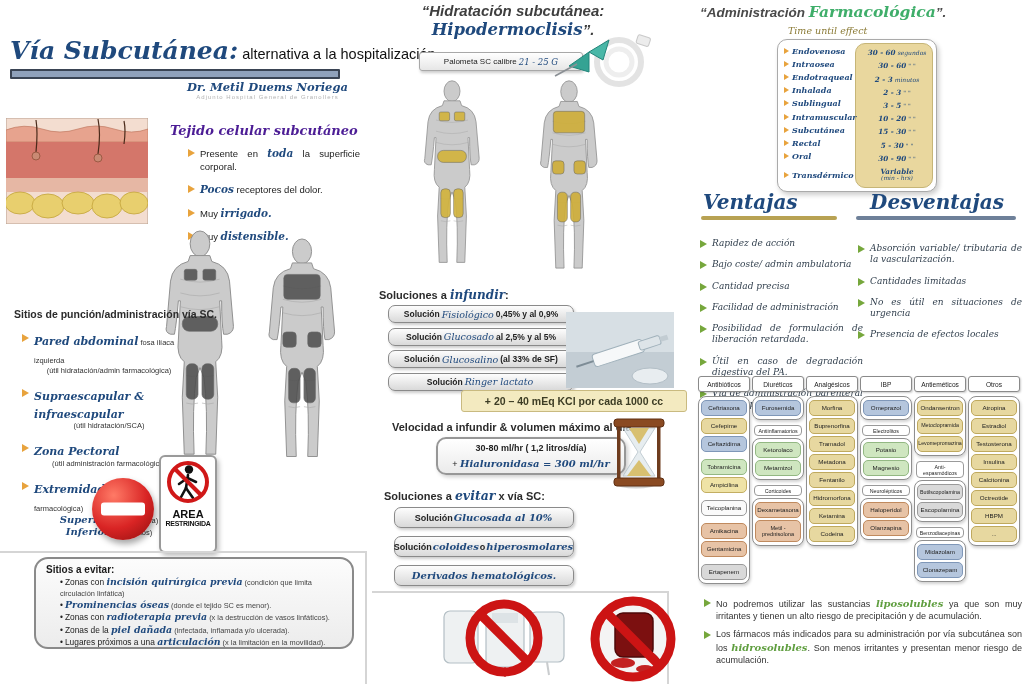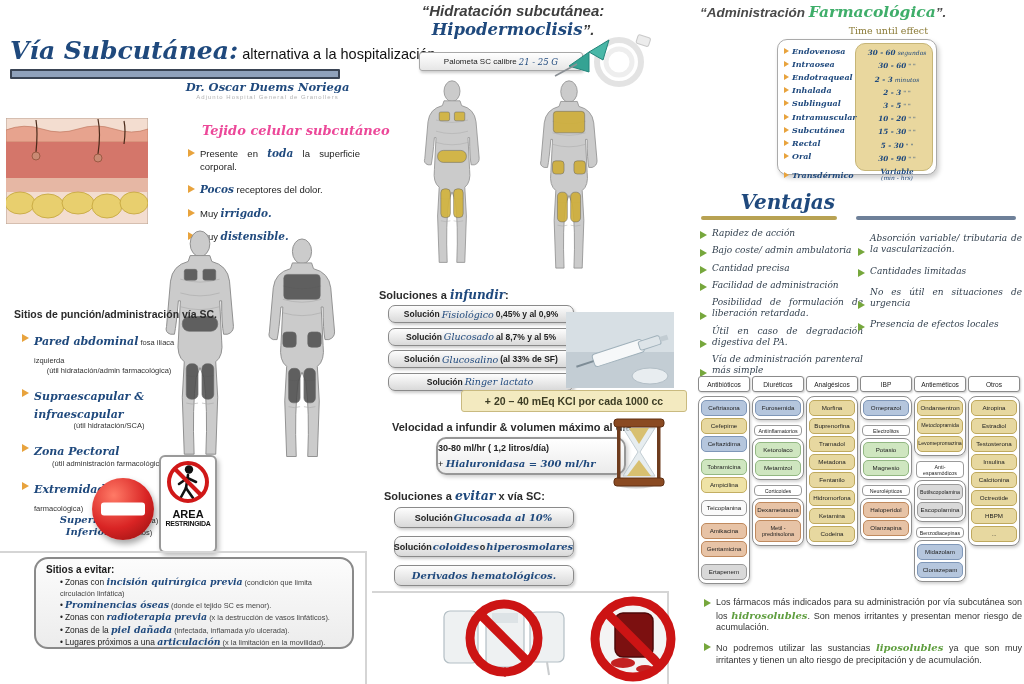--- a/index.html
+++ b/index.html
@@ -22,21 +22,21 @@
   .l-title{left:10px;top:36px;white-space:nowrap;}
   .l-title .t-script{font-family:"DejaVu Serif",serif;font-style:italic;font-weight:bold;
                      color:#1F497D;font-size:25px;}
   .l-title .t-plain{font-size:14.5px;color:#111;margin-left:4px;}
   .l-underbar{left:10px;top:69px;width:326px;height:6px;background:#8fa1bb;border:2px solid #3a4454;border-radius:1px;}
   .l-author{left:175px;top:80px;width:185px;text-align:center;}
   .l-author .author-name{font-family:"DejaVu Serif",serif;font-style:italic;color:#1F497D;
                          font-size:11.5px;font-weight:bold;}
   .l-author .author-sub{font-size:6px;color:#b4b4b4;letter-spacing:1px;}
   .tejido-h{left:170px;top:123px;font-family:"DejaVu Serif",serif;font-style:italic;font-weight:bold;
-            color:#ec4899;font-size:13px;margin-left:32px;}
+            color:#4c1d95;font-size:13px;}
   #tejido-list{left:188px;top:147px;width:172px;}
   .bul{display:flex;align-items:flex-start;margin-bottom:10px;}
   .bul .chev-o{margin-top:2px;}
   .bul-t{font-size:9.5px;color:#222;text-align:justify;line-height:1.3;}
   .bul-t .scr{font-size:10.5px;font-weight:bold;}
   .sitios-h{left:14px;top:308px;font-size:10.5px;color:#2b2b2b;font-weight:600;}
   #sitios-list{left:22px;top:331px;width:162px;}
   .sitio{display:flex;align-items:flex-start;margin-bottom:11px;}
   .sitio .chev-o{margin-top:3px;}
   .sitio-t{flex:1;}
@@ -75,59 +75,59 @@
   #infundir-boxes{left:388px;top:305px;width:186px;}
   .gbox{height:16px;border:1.5px solid #8a8a8a;border-radius:7px;margin-bottom:4.5px;
         background:linear-gradient(#fdfdfd,#d9d9d9);display:flex;align-items:center;justify-content:center;
         box-shadow:1.5px 2px 3px rgba(0,0,0,.2);}
   #infundir-boxes .gbox span:not(.scr){font-size:8.5px;color:#222;font-weight:600;}
   #infundir-boxes .gbox .scr{font-size:9.5px;font-weight:normal;margin:0 2px;}
   .kcl{left:461px;top:390px;width:224px;height:20px;background:#f3eac0;border:1px solid #c9ba80;border-radius:3px;
        display:flex;align-items:center;justify-content:center;font-size:10.5px;font-weight:bold;color:#3c3c24;}
   .velo-h{left:392px;top:421px;font-size:11px;font-weight:bold;color:#2b2b2b;}
   .velo-box{left:436px;top:437px;width:190px;height:38px;border:2px solid #979797;border-radius:10px;
-            background:linear-gradient(#ffffff,#ebebeb);padding-top:4px;box-sizing:border-box;
+            background:linear-gradient(#ffffff,#ebebeb);text-align:center;padding-top:4px;box-sizing:border-box;
             box-shadow:2px 2px 4px rgba(0,0,0,.2);}
   .velo-l1{font-size:9px;font-weight:bold;color:#222;}
   .velo-l2 span:not(.scr){font-size:9px;color:#222;}
   .velo-l2 .scr{font-size:10px;font-weight:bold;}
   .evitar-h{left:384px;top:488px;font-size:11px;font-weight:bold;color:#2b2b2b;}
   .evitar-h .scr{font-size:12.5px;font-weight:bold;}
   #evitar-boxes{left:394px;top:507px;width:180px;}
   #evitar-boxes .gbox{height:19px;margin-bottom:8px;}
   #evitar-boxes .gbox span:not(.scr){font-size:9px;color:#222;font-weight:600;}
   #evitar-boxes .gbox .scr{font-size:10px;font-weight:bold;margin:0 1px;}
   
   .r-title{left:700px;top:2px;width:322px;text-align:left;}
   .r-title span:not(.grn){font-size:13.5px;font-style:italic;font-weight:bold;color:#4a4a4a;}
   .r-title .grn{font-size:15.5px;font-weight:bold;color:#3fae6a;}
-  .time-h{left:788px;top:25px;width:140px;text-align:right;font-family:"DejaVu Serif",serif;
-          font-size:9.5px;color:#8a7a35;}
-  .time-box{left:777px;top:39px;width:160px;height:136px;border:1.5px solid #aaa;border-radius:10px;
+  .time-h{left:788px;top:25px;width:140px;text-align:left;font-family:"DejaVu Serif",serif;
+          font-style:italic;font-size:9.5px;color:#8a7a35;}
+  .time-box{left:777px;top:39px;width:160px;height:153px;border:1.5px solid #aaa;border-radius:10px;
             background:#fff;box-shadow:2px 3px 5px rgba(0,0,0,.2);box-sizing:border-box;padding:4px 0 0 6px;}
   .time-tan{position:absolute;right:3px;top:3px;bottom:3px;width:76px;background:#e9d79e;
             border:1px solid #c6b577;border-radius:10px;}
   .trow{position:relative;display:flex;align-items:center;height:13.2px;}
   .trow.last{height:24px;}
   .troute{display:flex;align-items:center;flex:1;}
   .troute .scr{font-size:8px;font-weight:bold;}
   .tval{width:78px;text-align:center;z-index:2;line-height:1.05;}
   .tval .ttime{font-size:7.2px;font-weight:bold;}
   .tval .tunit{font-size:6px;margin-left:2px;}
   .trow.last .tval{display:flex;flex-direction:column;}
   .trow.last .tunit{margin-left:0;}
-  .vent-h{left:703px;top:190px;width:132px;text-align:right;font-family:"DejaVu Serif",serif;
+  .vent-h{left:703px;top:190px;width:132px;text-align:left;font-family:"DejaVu Serif",serif;
           font-style:italic;font-weight:bold;font-size:20px;color:#1F497D;}
   .vent-bar{left:701px;top:216px;width:136px;height:4px;background:#b8a253;border-radius:2px;}
   .desv-h{left:856px;top:190px;width:162px;text-align:center;font-family:"DejaVu Serif",serif;
           font-style:italic;font-weight:bold;font-size:20px;color:#1F497D;}
   .desv-bar{left:856px;top:216px;width:160px;height:4px;background:#6e8099;border-radius:2px;}
   #ventajas-list{left:700px;top:228px;width:163px;}
   #desventajas-list{left:858px;top:233px;width:164px;}
-  .advitem{display:flex;align-items:flex-end;margin-bottom:6px;}
+  .advitem{display:flex;align-items:flex-start;margin-bottom:6px;margin-top:10px;}
   .advitem .txt{font-family:"DejaVu Serif",serif;font-style:italic;color:#33414f;font-size:9px;
                 line-height:1.25;text-align:justify;flex:1;}
   #desventajas-list .advitem{margin-bottom:10px;}
   #drug-grid{left:698px;top:376px;width:324px;display:flex;gap:2px;align-items:flex-start;}
   .dcol{width:52px;flex:none;display:flex;flex-direction:column;}
   .dhead{height:14px;border:1px solid #8a8a8a;border-radius:3px;background:#fff;display:flex;align-items:center;
          justify-content:center;font-size:6.6px;color:#222;margin-bottom:4px;box-shadow:1px 1px 2px rgba(0,0,0,.2);}
   .dsub{border:1px solid #9a9a9a;border-radius:4px;background:#fff;font-size:5.3px;color:#222;text-align:center;
         padding:1.5px 1px;margin:2px 2px 2px 2px;line-height:1.15;}
   .dbox{border:1.5px solid #8f8f8f;border-radius:8px;background:#fff;padding:3px 2px;margin-bottom:3px;
@@ -176,21 +176,21 @@
   </defs>
 </svg>
 
 <div id="canvas">
 
   <div class="abs l-title">
     <span class="t-script">Vía Subcutánea:</span><span class="t-plain">alternativa a la hospitalización</span>
   </div>
   <div class="abs l-underbar"></div>
   <div class="abs l-author">
-    <div class="author-name">Dr. Oscar Duems Noriega</div>
+    <div class="author-name">Dr. Metil Duems Noriega</div>
     <div class="author-sub">Adjunto  Hospital  General  de  Granollers</div>
   </div>
 
   <svg class="abs" style="left:6px;top:118px" width="142" height="106" viewBox="0 0 142 106">
     <rect x="0" y="0" width="142" height="106" fill="#f3ddd0" stroke="#b9a090"></rect>
     <path d="M0,12 Q18,5 36,11 T72,11 T108,11 T142,11 L142,24 L0,24 Z" fill="#e7a38e" stroke="#c07860" stroke-width="0.7"></path>
     <rect x="0" y="24" width="142" height="36" fill="#d4766a"></rect>
     <rect x="0" y="60" width="142" height="14" fill="#e6b7a4"></rect>
     <g fill="#e8cf6e" stroke="#c3a33a" stroke-width="0.8">
       <ellipse cx="14" cy="85" rx="15" ry="11"></ellipse>
@@ -340,21 +340,21 @@
   <div class="abs infundir-h"><span>Soluciones a </span><span class="scr">infundir</span><span>:</span></div>
   <div class="abs" id="infundir-boxes">
       <div class="gbox">
         <span>Solución </span>
         <span class="scr">Fisiológico</span>
         <span> 0,45% y  al 0,9%</span>
       </div>
       <div class="gbox">
         <span>Solución </span>
         <span class="scr">Glucosado</span>
-        <span> al 8,7% y  al 5%</span>
+        <span> al 2,5% y  al 5%</span>
       </div>
       <div class="gbox">
         <span>Solución </span>
         <span class="scr">Glucosalino</span>
         <span> (al 33% de SF)</span>
       </div>
       <div class="gbox">
         <span>Solución </span>
         <span class="scr">Ringer lactato</span>
       </div>
@@ -509,20 +509,21 @@
         </span>
         <span class="tval">
           <span class="scr ttime">Variable</span>
           <span class="scr tunit">(min - hrs)</span>
         </span>
       </div>
     </div>
 
   <div class="abs vent-h">Ventajas</div>
   <div class="abs vent-bar"></div>
+  <div class="abs desv-h">Desventajas</div>
   <div class="abs desv-bar"></div>
   <div class="abs" id="ventajas-list">
       <div class="advitem">
         <span class="chev-g"></span>
         <span class="txt">Rapidez de acción</span>
       </div>
       <div class="advitem">
         <span class="chev-g"></span>
         <span class="txt">Bajo coste/ admin ambulatoria</span>
       </div>
@@ -655,20 +656,20 @@
           <div class="pill c-k">Octreotide</div>
           <div class="pill c-k">HBPM</div>
           <div class="pill c-k">...</div>
         </div>
       </div>
     </div>
 
   <div class="abs" id="notes-list">
       <div class="note">
         <span class="chev-g"></span>
+        <span class="note-t"><span>No podremos utilizar las sustancias </span><span class="grn">liposolubles</span><span> ya que son muy irritantes y tienen un alto riesgo de precipitación y de acumulación.</span></span>
+      </div>
+      <div class="note">
+        <span class="chev-g"></span>
         <span class="note-t"><span>Los fármacos más indicados para su administración por vía subcutánea son los </span><span class="grn">hidrosolubles</span><span>. Son menos irritantes y presentan menor riesgo de acumulación.</span></span>
       </div>
-      <div class="note">
-        <span class="chev-g"></span>
-        <span class="note-t"><span>No podremos utilizar las sustancias </span><span class="grn">liposolubles</span><span> ya que son muy irritantes y tienen un alto riesgo de precipitación y de acumulación.</span></span>
-      </div>
     </div>
 </div>
 
 </body></html>

